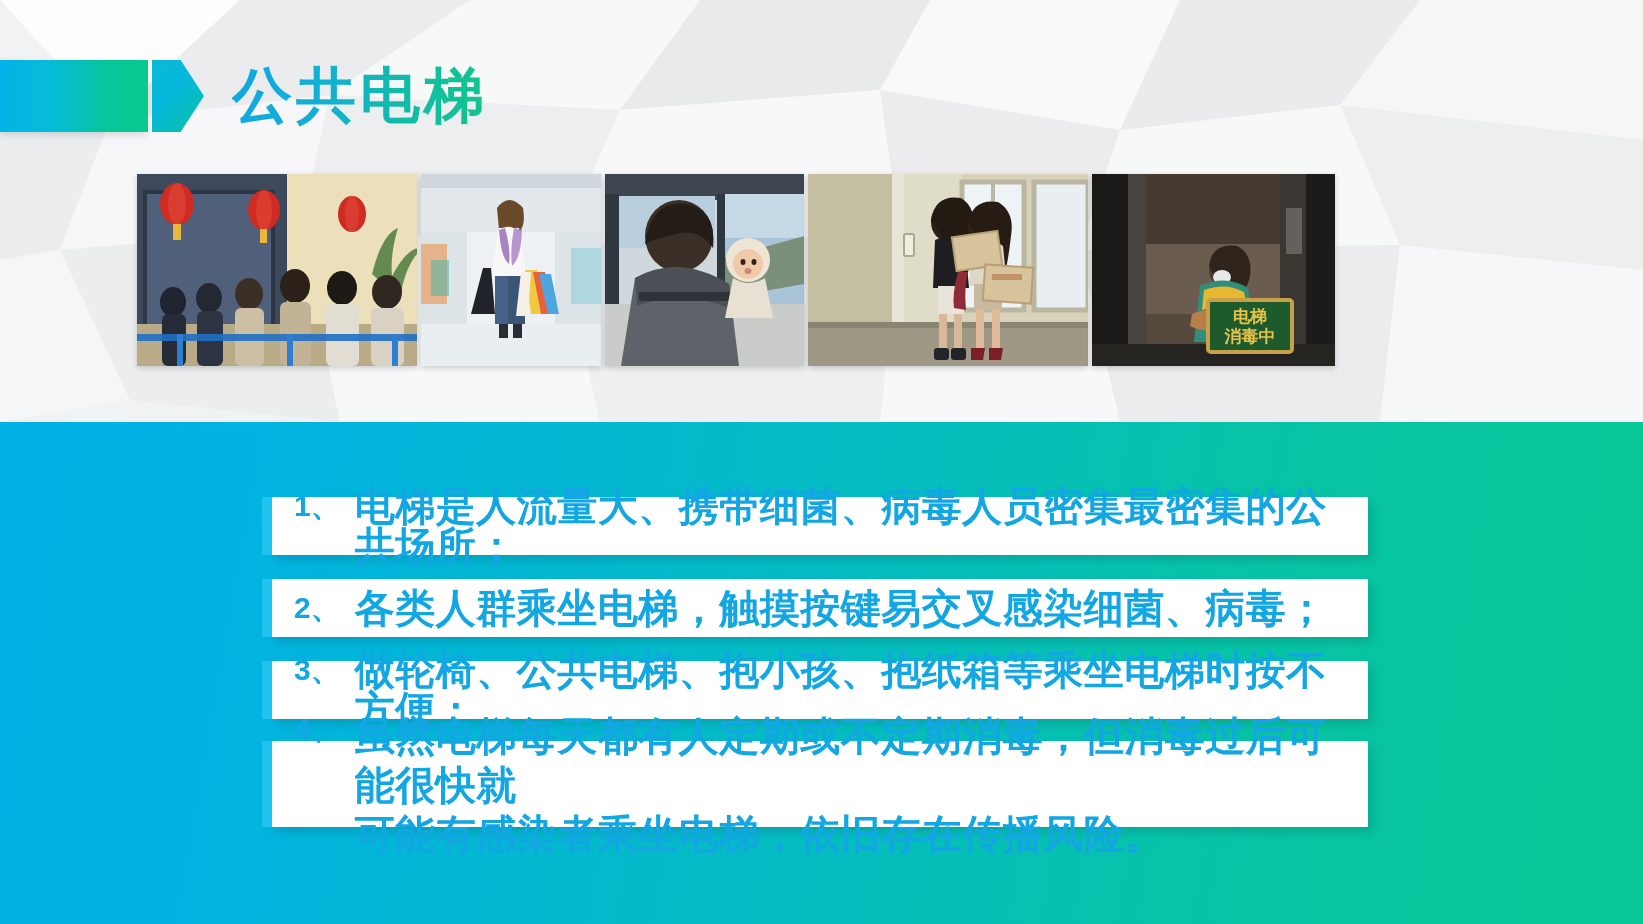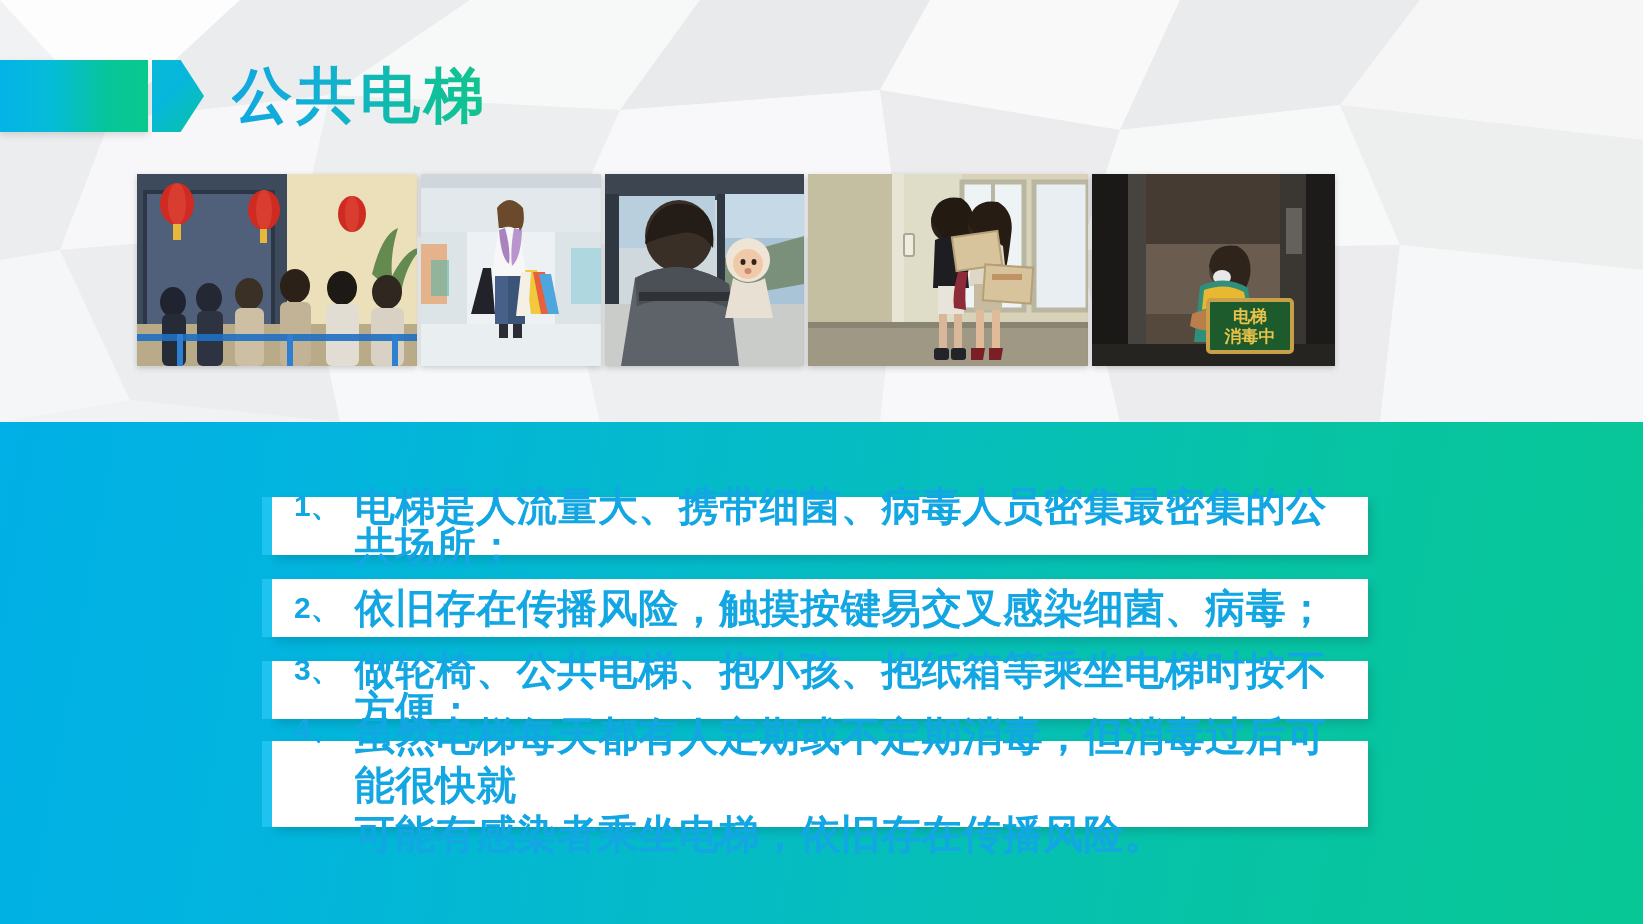--- a/index.html
+++ b/index.html
@@ -315,21 +315,21 @@
   <div class="bar" id="bar1">
     <div class="bar-row">
       <span class="bar-num">1、</span>
       <span class="bar-text">电梯是人流量大、携带细菌、病毒人员密集最密集的公共场所；</span>
     </div>
   </div>
 
   <div class="bar" id="bar2">
     <div class="bar-row">
       <span class="bar-num">2、</span>
-      <span class="bar-text">依旧存在传播风险，触摸按键易交叉感染细菌、病毒；</span>
+      <span class="bar-text">各类人群乘坐电梯，触摸按键易交叉感染细菌、病毒；</span>
     </div>
   </div>
 
   <div class="bar" id="bar3">
     <div class="bar-row">
       <span class="bar-num">3、</span>
       <span class="bar-text">做轮椅、公共电梯、抱小孩、抱纸箱等乘坐电梯时按不方便；</span>
     </div>
   </div>
 

